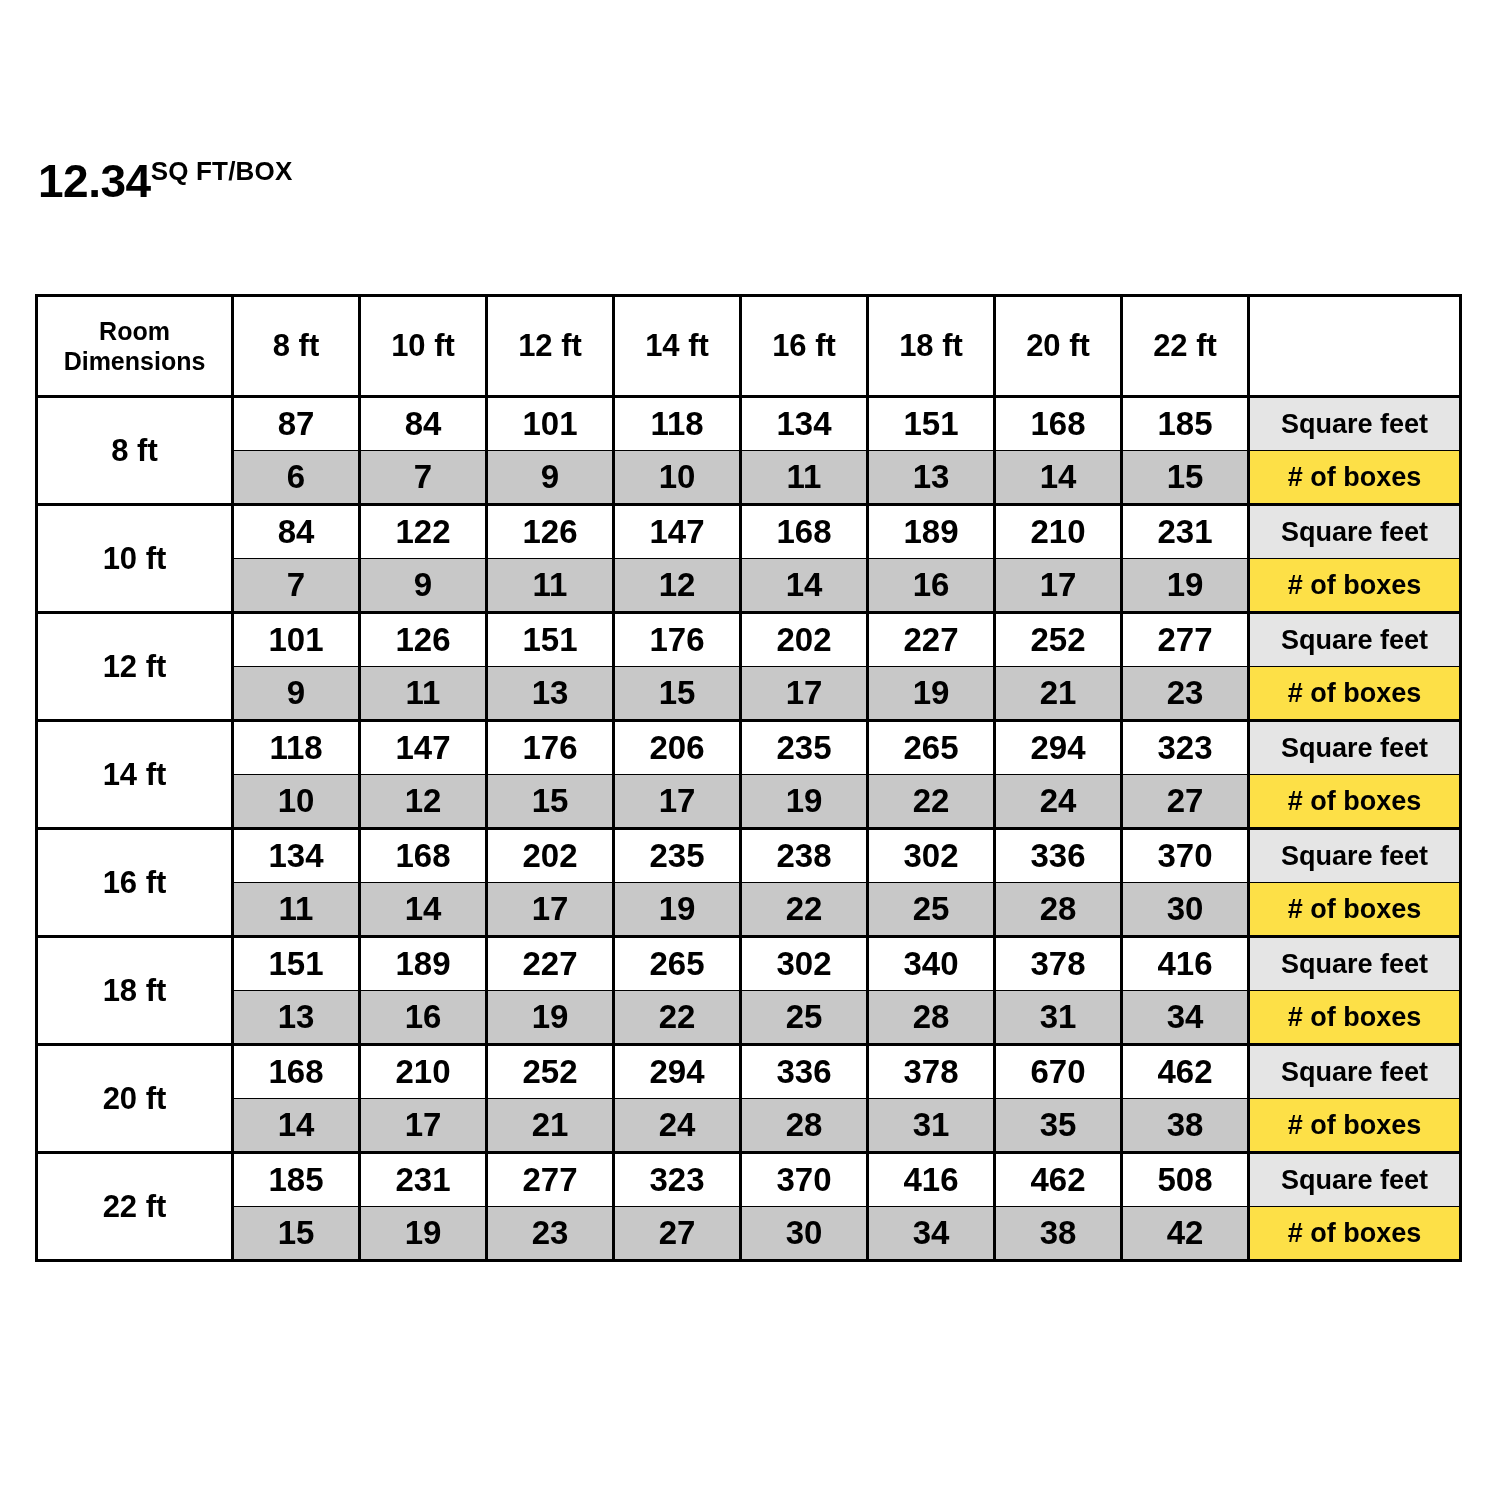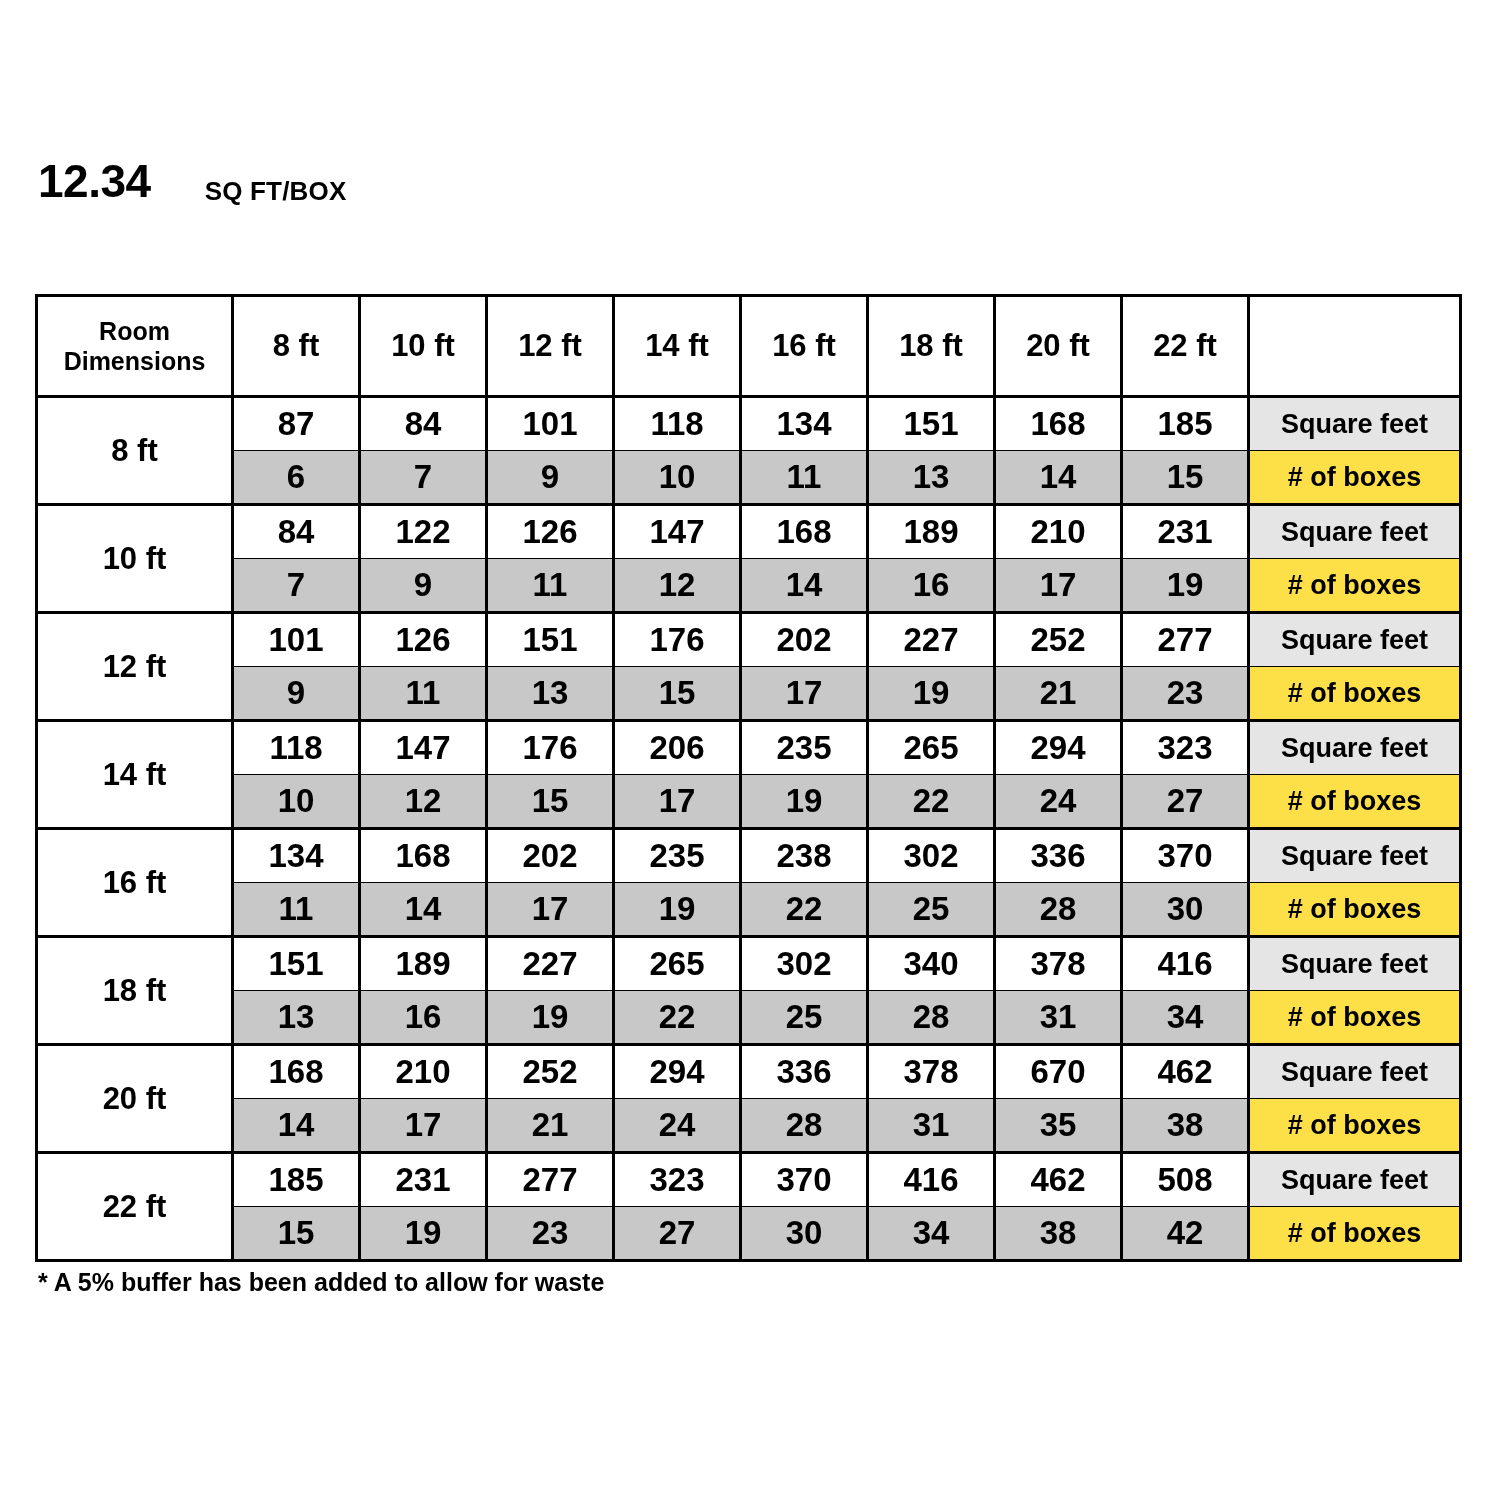--- a/index.html
+++ b/index.html
@@ -20,33 +20,31 @@
     left: 0; top: 0;
     width: 1500px;
     height: 1500px;
   }
   
   .title-block {
     position: absolute;
     left: 38px;
     top: 158px;
     display: flex;
-    align-items: flex-end;
-    gap: 44px;
+    align-items: flex-start;
   }
   .title-number {
     font-size: 46px;
     font-weight: bold;
     letter-spacing: -0.5px;
     line-height: 1;
   }
   .title-unit {
     font-size: 26px;
     font-weight: bold;
-    margin-left: 10px;
     line-height: 1;
     letter-spacing: 0.2px;
   }
   
   .table-wrap {
     position: absolute;
     left: 35px;
     top: 282px;
     margin-top: 12px;
   }
@@ -355,15 +353,14 @@
           <td class="val boxes">34</td>
           <td class="val boxes">38</td>
           <td class="val boxes">42</td>
           <td class="rlabel boxes"># of boxes</td>
         </tr>
 
       </tbody>
     </table>
   </div>
 
-  <div class="footnote">* A 5% buffer has been added to allow for waste</div>
 
 </div>
 
 </body></html>

